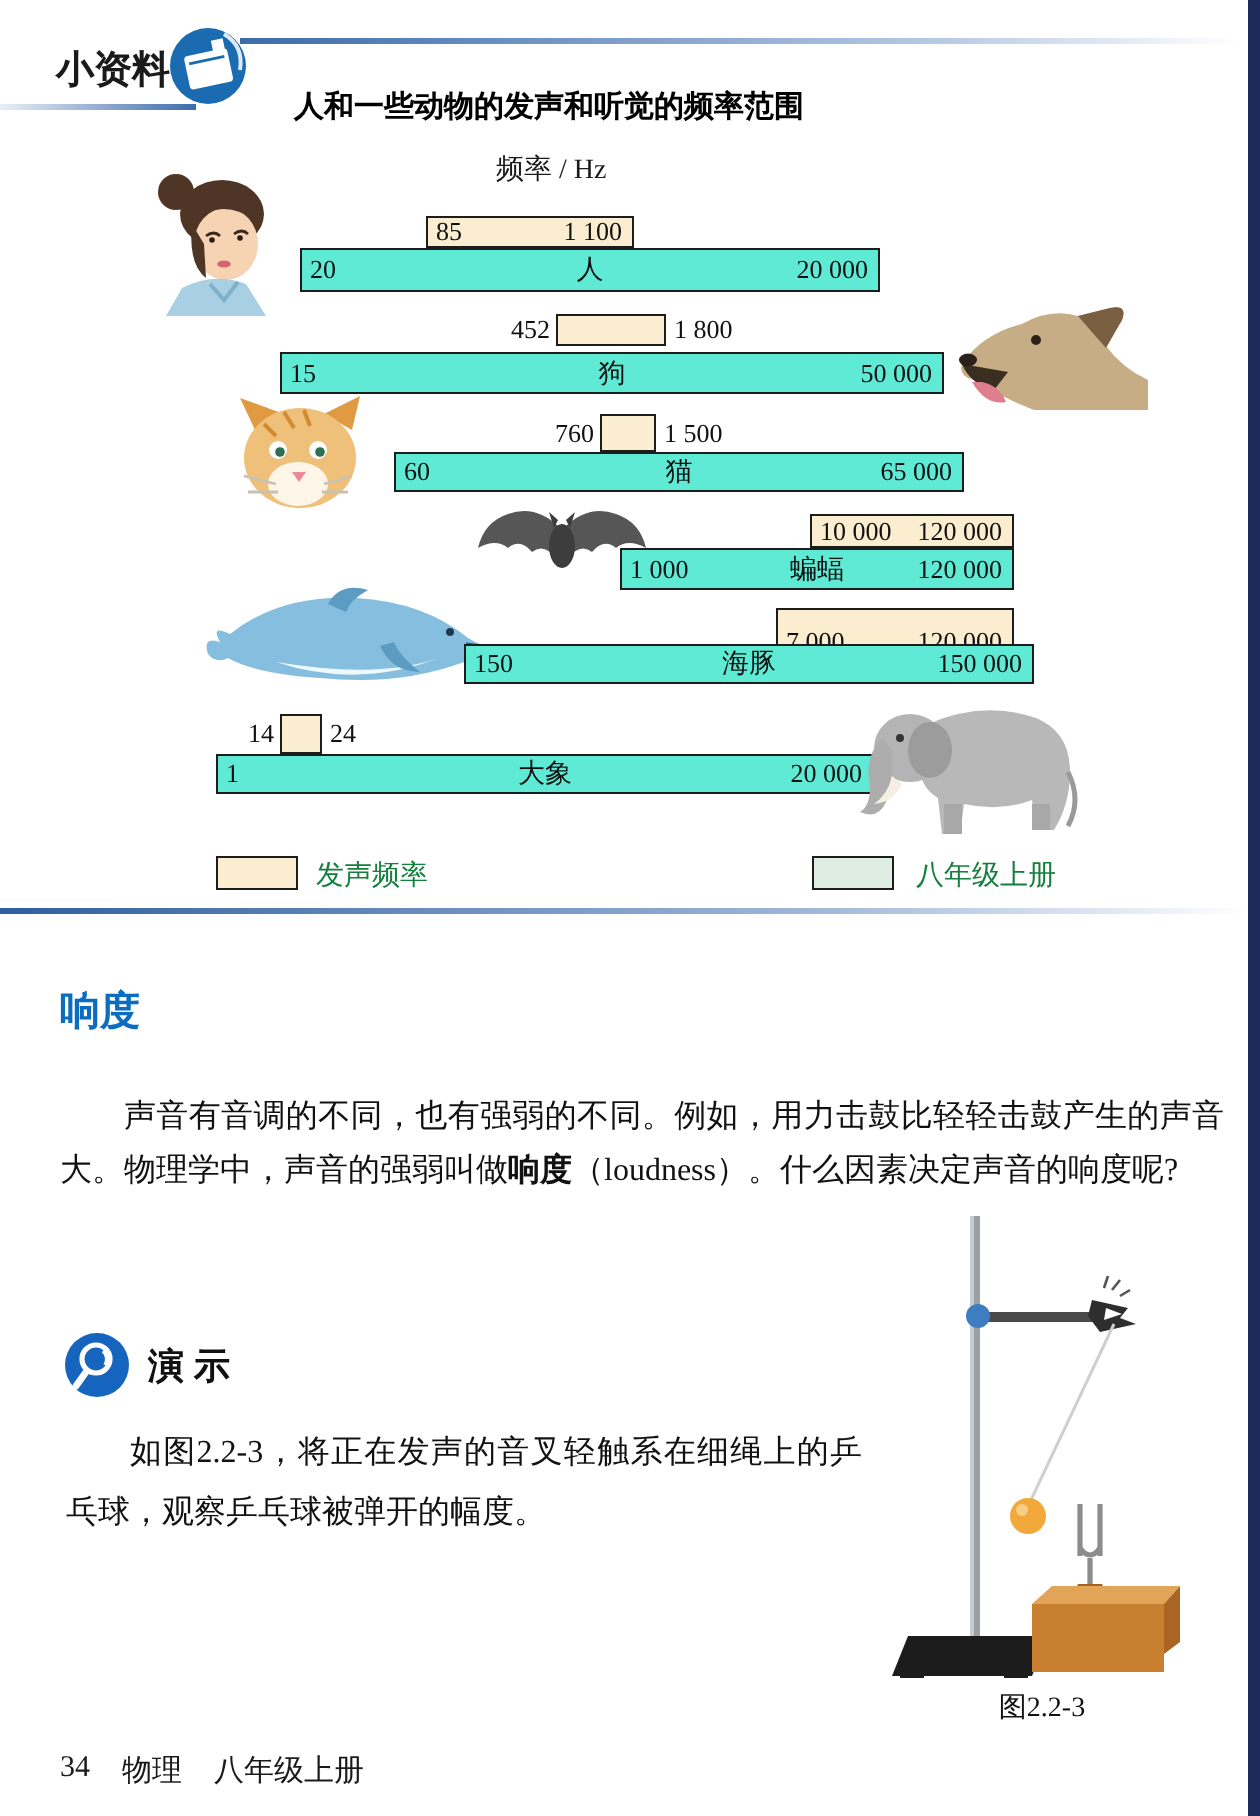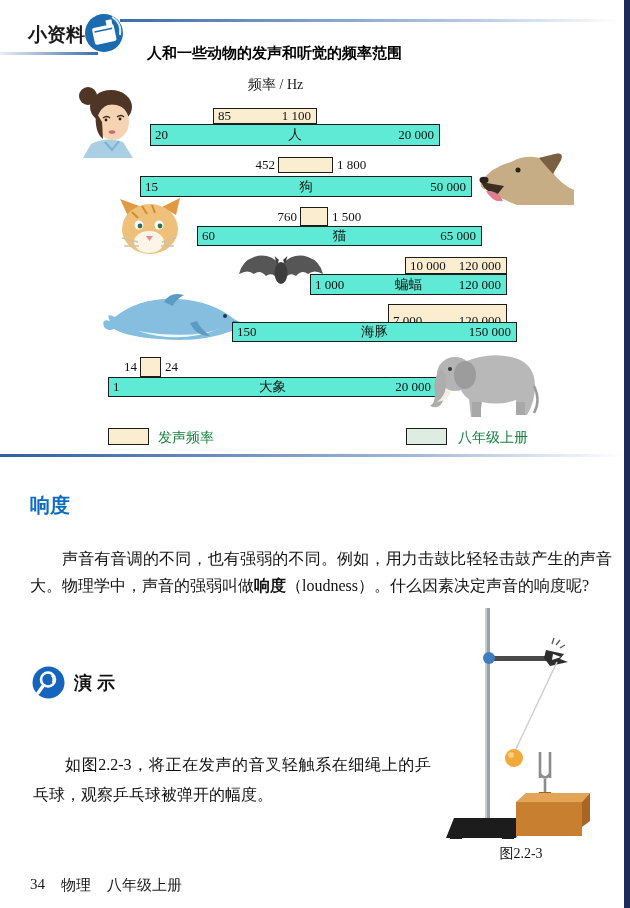--- a/index.html
+++ b/index.html
@@ -39,21 +39,21 @@
 
   
   .section-heading { position:absolute; left:30px; top:492px; font-family:"Liberation Sans",sans-serif; font-weight:bold; font-size:20px; color:#0a6dc0; }
   .intro-para { position:absolute; left:30px; top:545px; width:582px; font-size:16px; line-height:27px; color:#111; text-align:justify; text-indent:2em; }
   .intro-para b { font-family:"Liberation Sans",sans-serif; }
 
   
   .demo-icon { position:absolute; left:32px; top:666px; }
   .demo-label { position:absolute; left:74px; top:671px; font-family:"Liberation Sans",sans-serif; font-weight:bold; font-size:18px; color:#111; }
   .demo-text { position:absolute; left:33px; top:712px; width:398px; font-size:16px; line-height:30px; color:#111; text-align:justify; }
-  .demo-text p { text-indent:2em;margin-top:38px; }
+  .demo-text p { text-indent:2em; }
 
   .figure { position:absolute; left:436px; top:604px; }
   .figure-caption { position:absolute; left:436px; top:845px; width:170px; text-align:center; font-size:14px; color:#111; }
 
   
   .footer { position:absolute; left:30px; top:876px; font-size:15px; color:#1a1a1a; display:flex; }
   .footer .pgnum { margin-right:16px; }
   .footer .subj  { margin-right:16px; }
 </style>
 </head>

